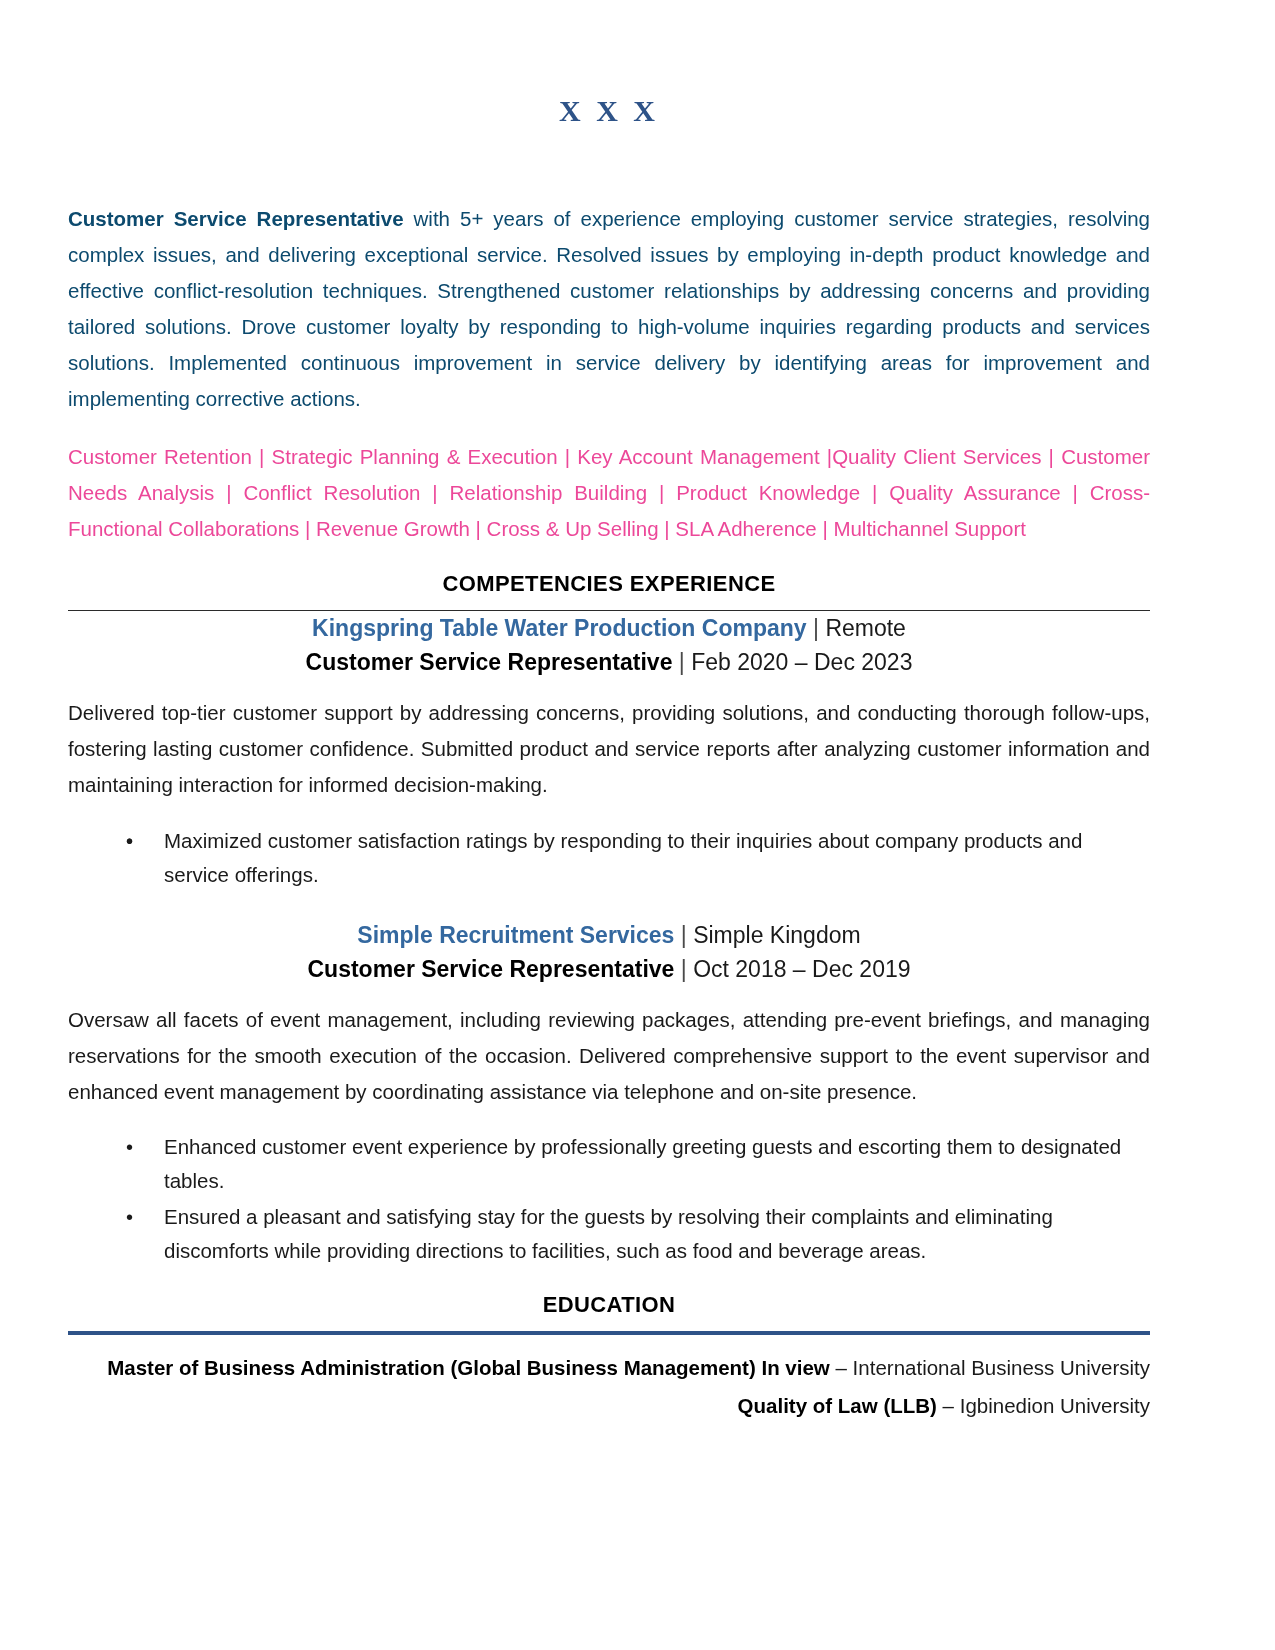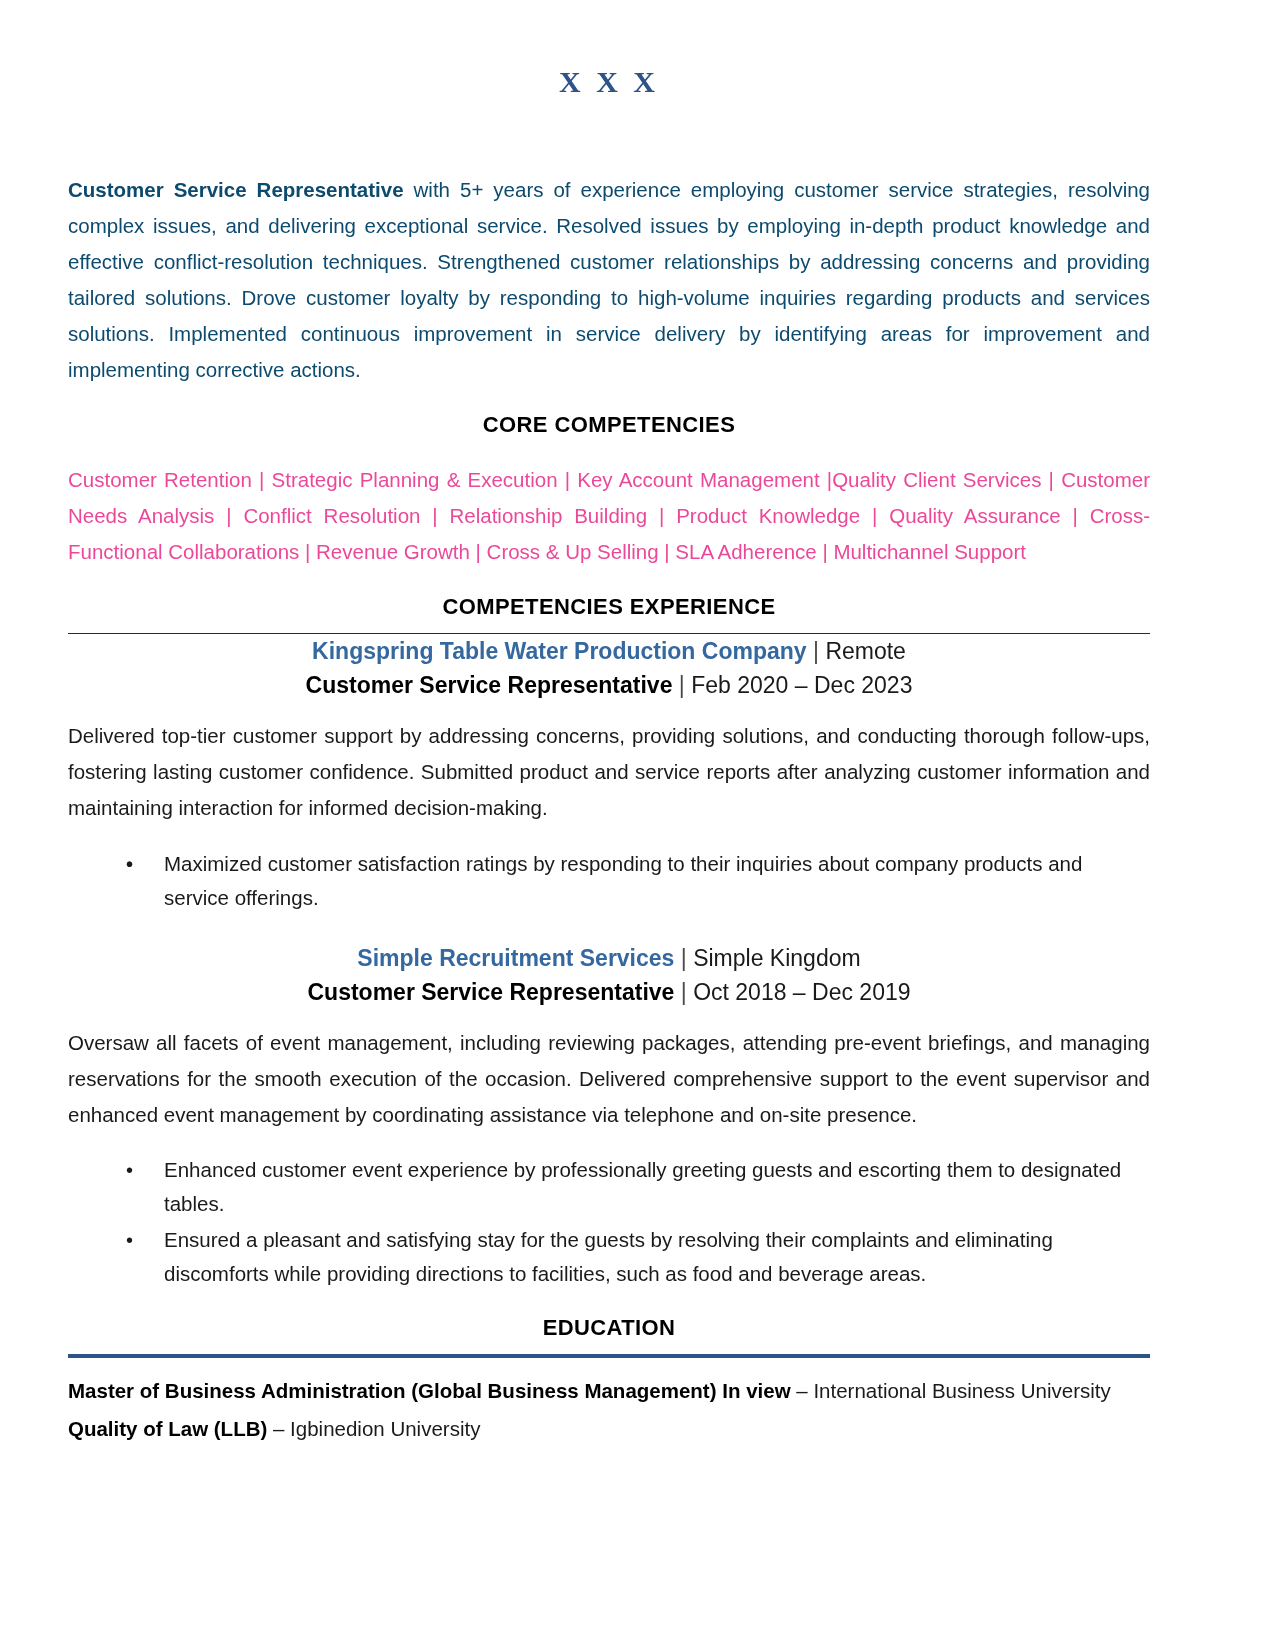--- a/index.html
+++ b/index.html
@@ -26,21 +26,21 @@
   }
 
   
   .doc-title {
     text-align: center;
     font-family: "Liberation Serif", serif;
     font-weight: bold;
     font-size: 30px;
     letter-spacing: 4px;
     color: #2e5388;
-    margin-top: 64px;
+    margin-top: 93px;
     margin-bottom: 0;
     line-height: 1.2;
   }
 
   
   .summary {
     margin-top: 72px;
     text-align: justify;
     font-size: 20.5px;
     line-height: 36px;
@@ -137,40 +137,39 @@
     top: 0;
     font-size: 20px;
     line-height: 34px;
     color: #1a1a1a;
   }
 
   .job-spacer { height: 24px; }
 
   
   .edu-entry {
-    text-align: left;
+    text-align: right;
     font-size: 20.5px;
     line-height: 38px;
     color: #1a1a1a;
   }
   .edu-degree { font-weight: bold; color: #000000; }
   .edu-school { color: #1a1a1a; }
   .edu-list { margin-top: 14px; }
 </style>
 </head>
 <body>
 
 <div class="page">
   <div class="inner">
 
     <div class="doc-title">X X X</div>
 
     <p class="summary"><span class="lead">Customer Service Representative</span><span> with 5+ years of experience employing customer service strategies, resolving complex issues, and delivering exceptional service. Resolved issues by employing in-depth product knowledge and effective conflict-resolution techniques. Strengthened customer relationships by addressing concerns and providing tailored solutions. Drove customer loyalty by responding to high-volume inquiries regarding products and services solutions. Implemented continuous improvement in service delivery by identifying areas for improvement and implementing corrective actions.</span></p>
 
-    <div class="section-heading">CORE COMPETENCIES</div>
     <p class="competencies">Customer Retention | Strategic Planning &amp; Execution | Key Account Management |Quality Client Services | Customer Needs Analysis | Conflict Resolution | Relationship Building | Product Knowledge | Quality Assurance | Cross-Functional Collaborations | Revenue Growth | Cross &amp; Up Selling | SLA Adherence | Multichannel Support</p>
 
     <div class="section-heading">COMPETENCIES EXPERIENCE</div>
     <hr class="rule-black">
 
     <div class="job">
       <div class="job-header">
         <span class="job-company">Kingspring Table Water Production Company</span>
         <span class="job-sep">|</span>
         <span class="job-location">Remote</span>

